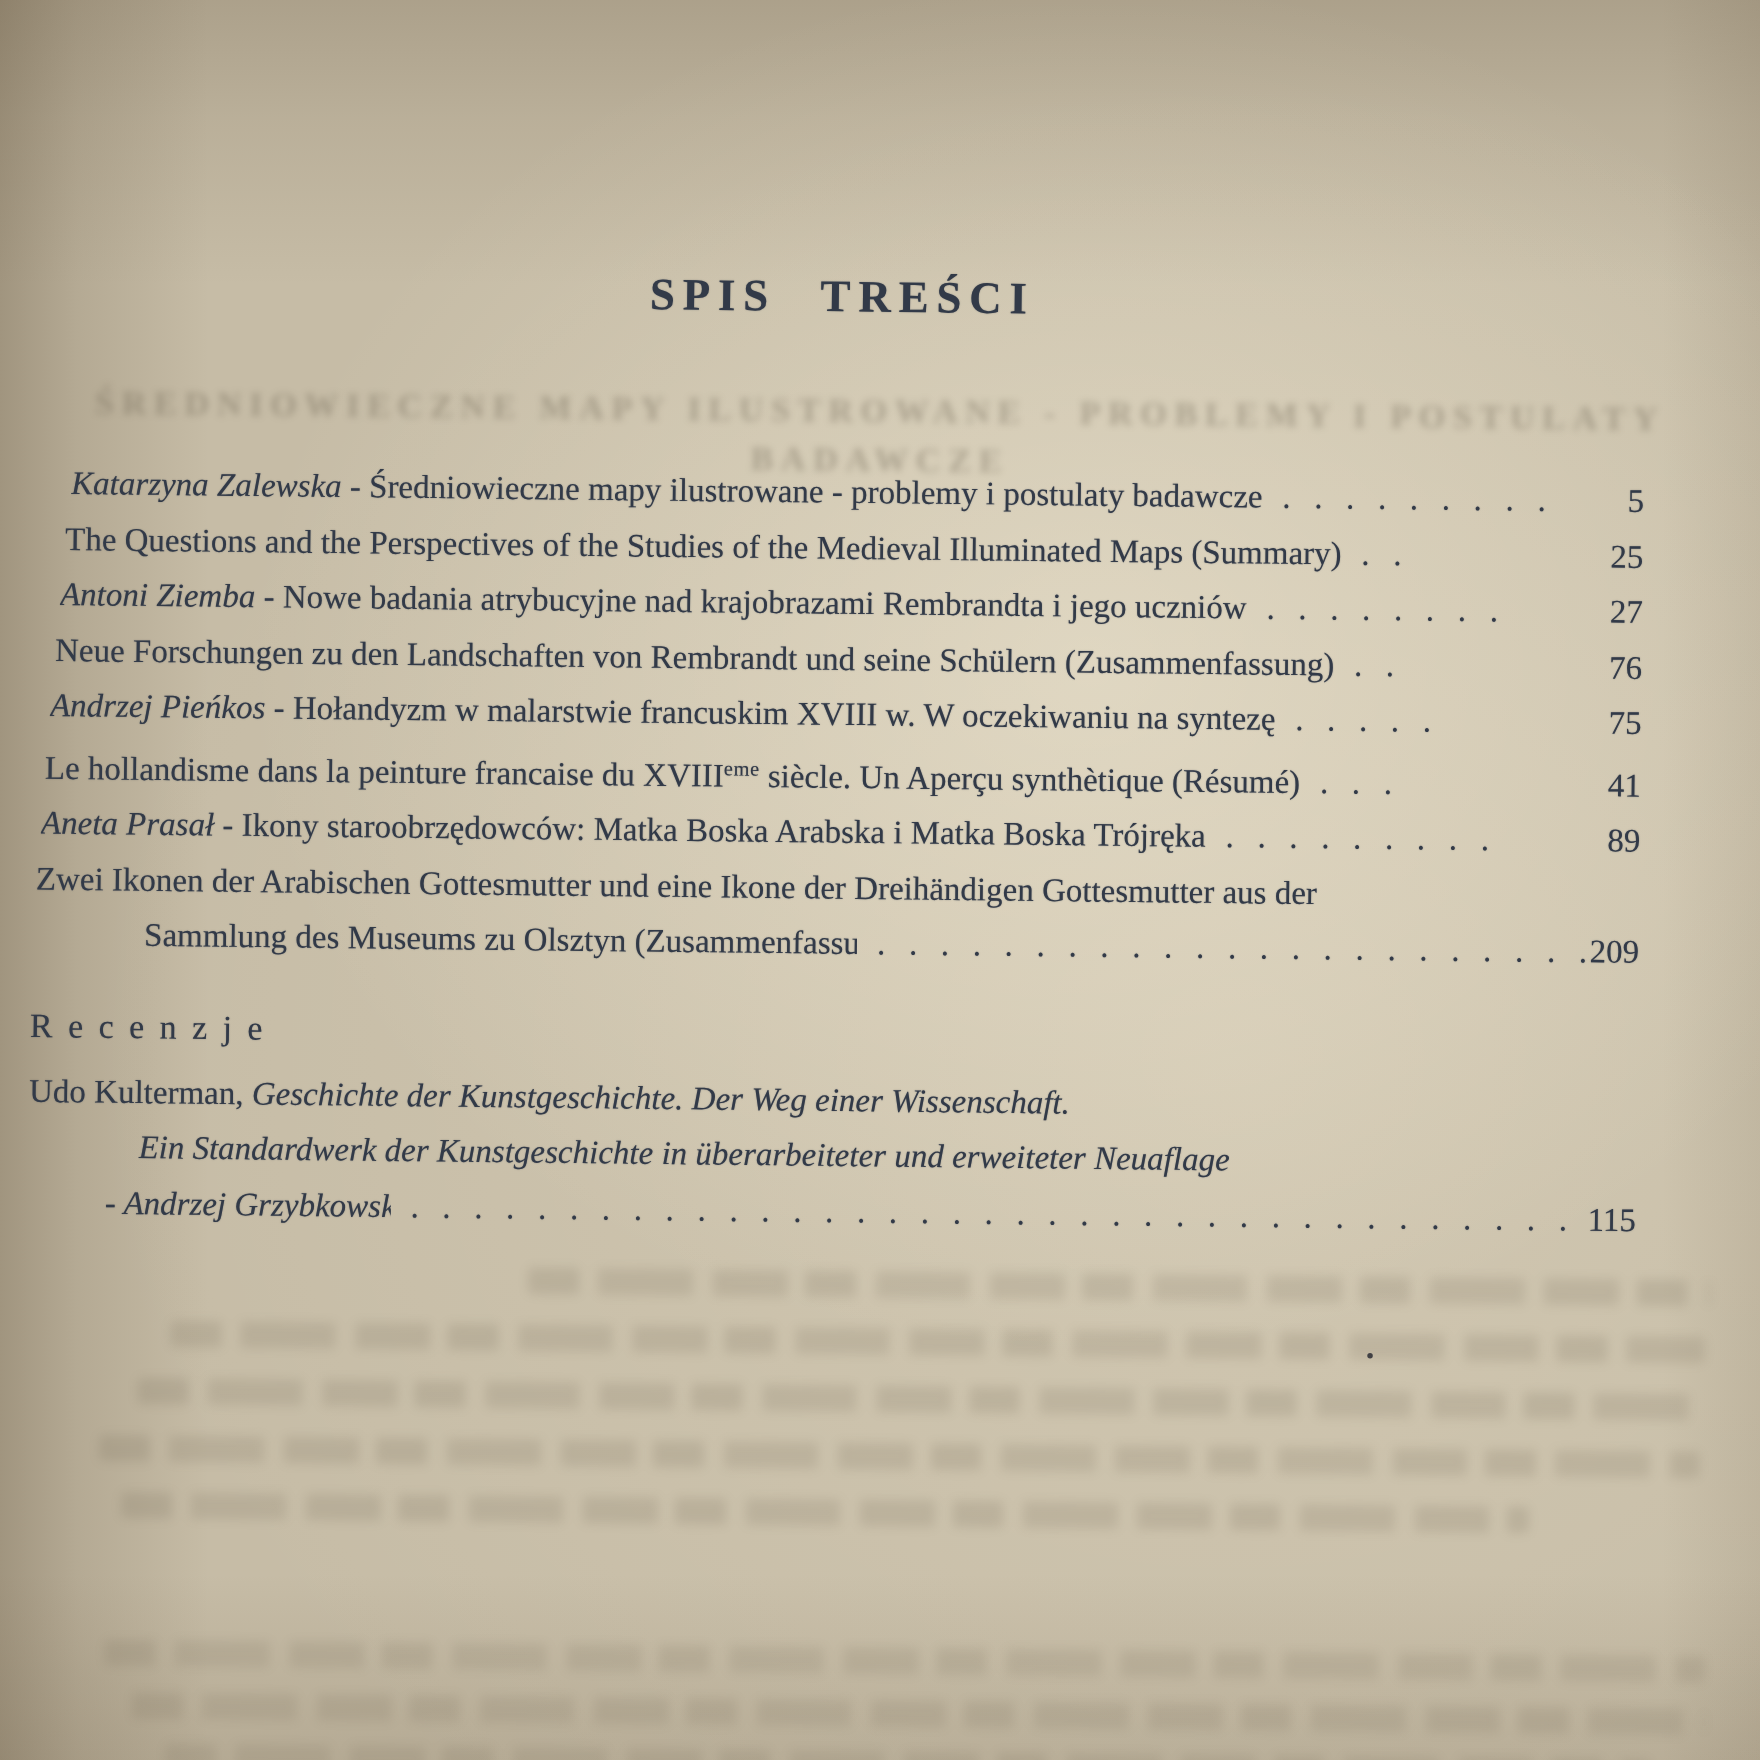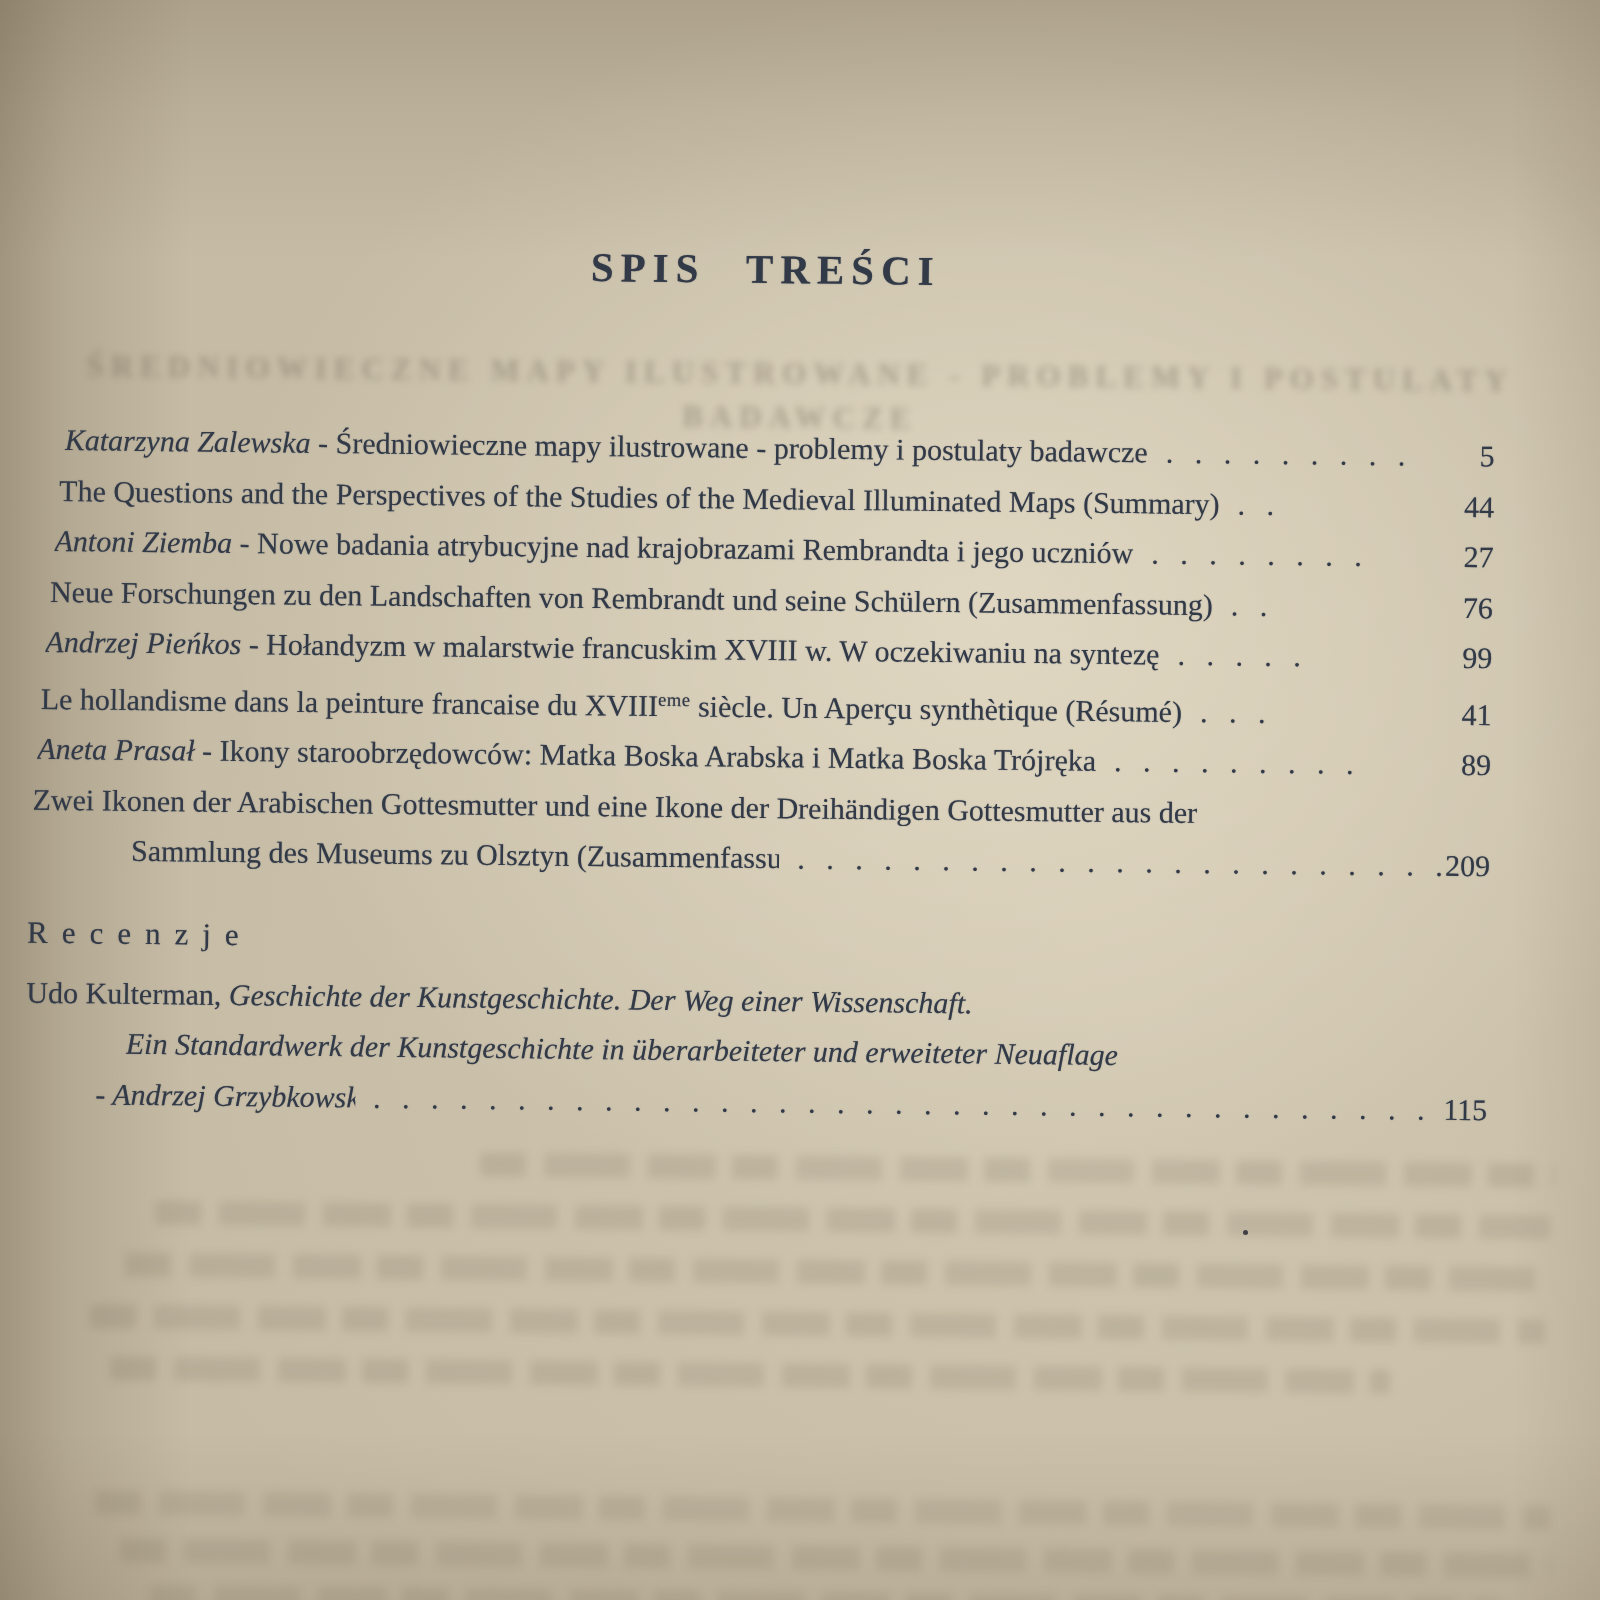--- a/index.html
+++ b/index.html
@@ -88,36 +88,36 @@
   <h1 class="title">SPIS TREŚCI</h1>
   <div class="rows" id="toc-rows">
       <div class="row">
         <span class="txt"><span class="it">Katarzyna Zalewska</span><span class=""> - Średniowieczne mapy ilustrowane - problemy i postulaty badawcze</span></span>
         <span class="dots">. . . . . . . . .</span>
         <span class="pg">5</span>
       </div>
       <div class="row">
         <span class="txt"><span class="">The Questions and the Perspectives of the Studies of the Medieval Illuminated Maps (Summary)</span></span>
         <span class="dots">. .</span>
-        <span class="pg">44</span>
+        <span class="pg">25</span>
       </div>
       <div class="row">
         <span class="txt"><span class="it">Antoni Ziemba</span><span class=""> - Nowe badania atrybucyjne nad krajobrazami Rembrandta i jego uczniów</span></span>
         <span class="dots">. . . . . . . .</span>
         <span class="pg">27</span>
       </div>
       <div class="row">
         <span class="txt"><span class="">Neue Forschungen zu den Landschaften von Rembrandt und seine Schülern (Zusammenfassung)</span></span>
         <span class="dots">. .</span>
         <span class="pg">76</span>
       </div>
       <div class="row">
         <span class="txt"><span class="it">Andrzej Pieńkos</span><span class=""> - Hołandyzm w malarstwie francuskim XVIII w. W oczekiwaniu na syntezę</span></span>
         <span class="dots">. . . . .</span>
-        <span class="pg">99</span>
+        <span class="pg">75</span>
       </div>
       <div class="row">
         <span class="txt"><span class="">Le hollandisme dans la peinture francaise du XVIII</span><span class="sup">eme</span><span class=""> siècle. Un Aperçu synthètique (Résumé)</span></span>
         <span class="dots">. . .</span>
         <span class="pg">41</span>
       </div>
       <div class="row">
         <span class="txt"><span class="it">Aneta Prasał</span><span class=""> - Ikony staroobrzędowców: Matka Boska Arabska i Matka Boska Trójręka</span></span>
         <span class="dots">. . . . . . . . .</span>
         <span class="pg">89</span>

